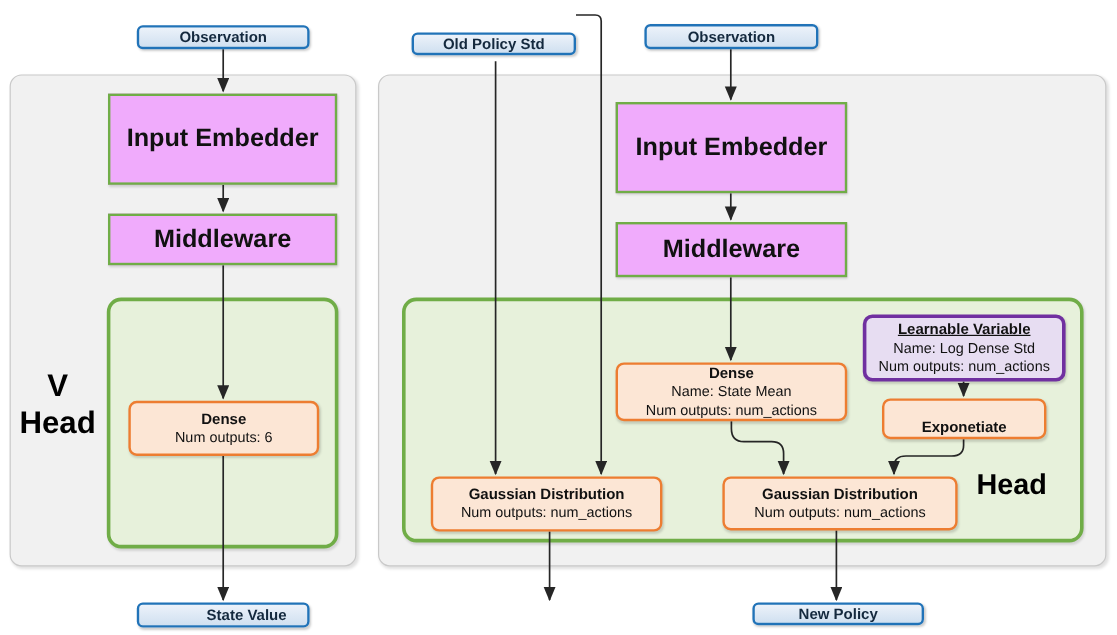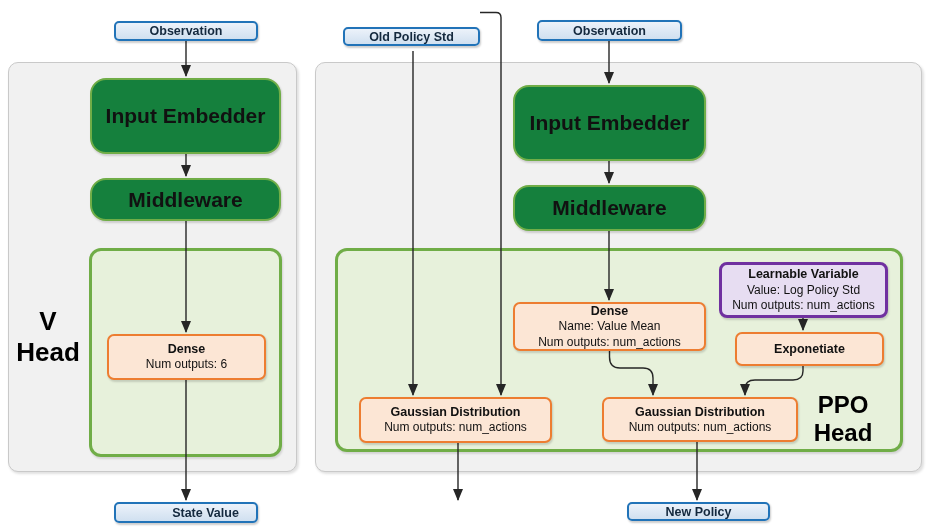--- a/index.html
+++ b/index.html
@@ -23,23 +23,23 @@
   
   .gcontainer {
     background: #e7f1db;
     border: 3px solid #70ad47;
     border-radius: 12px;
     box-shadow: 1px 1.5px 2px rgba(0,0,0,0.12);
     z-index: 2;
   }
   
   .gnode {
-    background: #15803d;
+    background: #f0abfc;
     border: 2.5px solid #70ad47;
-    border-radius: 16px;
+    border-radius: 0;
     display: flex; align-items: center; justify-content: center;
     font-weight: bold; color: #111;
     box-shadow: 1px 1.5px 2px rgba(0,0,0,0.15);
     z-index: 4;
   }
   .gnode.big { font-size: 21px; }
   
   .onode {
     background: #fce6d5;
     border: 2.5px solid #ed7d31;
@@ -53,21 +53,21 @@
   
   .pnode {
     background: #e7ddf2;
     border: 3px solid #7030a0;
     border-radius: 8px;
     display: flex; flex-direction: column; align-items: center; justify-content: center;
     color: #111; font-size: 12px; line-height: 1.3; text-align: center;
     box-shadow: 1px 1.5px 2px rgba(0,0,0,0.15);
     z-index: 4;
   }
-  .pnode .ttl { font-weight: bold; font-size: 12.5px; }
+  .pnode .ttl { font-weight: bold; font-size: 12.5px; text-decoration: underline; }
   
   .terminal {
     background: linear-gradient(180deg, #ecf2fa 0%, #d0e0f0 100%);
     border: 2.5px solid #2173b8;
     border-radius: 5px;
     display: flex; align-items: center; justify-content: center;
     font-weight: bold; font-size: 12.5px; color: #14293e;
     box-shadow: 1px 1.5px 2px rgba(0,0,0,0.2);
     z-index: 4;
   }
@@ -112,21 +112,20 @@
 
   <div class="abs terminal" style="left:114px; top:502px; width:144px; height:21px;padding-left:39px;">
     <span>State Value</span>
   </div>
 
   <div class="abs panel" style="left:315px; top:62px; width:607px; height:410px;"></div>
 
   <div class="abs gcontainer" style="left:335px; top:248px; width:568px; height:204px;"></div>
 
   <div class="abs head-label" style="left:798px; top:391px; width:90px; font-size:24px;">
-    <div>PPO</div>
     <div>Head</div>
   </div>
 
   <div class="abs terminal" style="left:343px; top:3px; width:137px; height:19px;margin-top:24px;">
     <span>Old Policy Std</span>
   </div>
 
 
   <div class="abs terminal" style="left:537px; top:20px; width:145px; height:21px;">
     <span>Observation</span>
@@ -135,31 +134,31 @@
   <div class="abs gnode big" style="left:513px; top:85px; width:193px; height:76px;">
     <span>Input Embedder</span>
   </div>
 
   <div class="abs gnode big" style="left:513px; top:185px; width:193px; height:46px;">
     <span>Middleware</span>
   </div>
 
   <div class="abs onode" style="left:513px; top:302px; width:193px; height:49px;">
     <div class="ttl">Dense</div>
-    <div>Name: Value Mean</div>
+    <div>Name: State Mean</div>
     <div>Num outputs: num_actions</div>
   </div>
 
   <div class="abs pnode" style="left:719px; top:262px; width:169px; height:56px;">
     <div class="ttl">Learnable Variable</div>
-    <div>Value: Log Policy Std</div>
-    <div>Num outputs: num_actions</div>
-  </div>
-
-  <div class="abs onode" style="left:735px; top:332px; width:149px; height:34px;">
+    <div>Name: Log Dense Std</div>
+    <div>Num outputs: num_actions</div>
+  </div>
+
+  <div class="abs onode" style="left:735px; top:332px; width:137px; height:34px;justify-content:flex-end;">
     <div class="ttl">Exponetiate</div>
   </div>
 
   <div class="abs onode" style="left:359px; top:397px; width:193px; height:46px;">
     <div class="ttl">Gaussian Distribution</div>
     <div>Num outputs: num_actions</div>
   </div>
 
   <div class="abs onode" style="left:602px; top:397px; width:196px; height:45px;">
     <div class="ttl">Gaussian Distribution</div>

